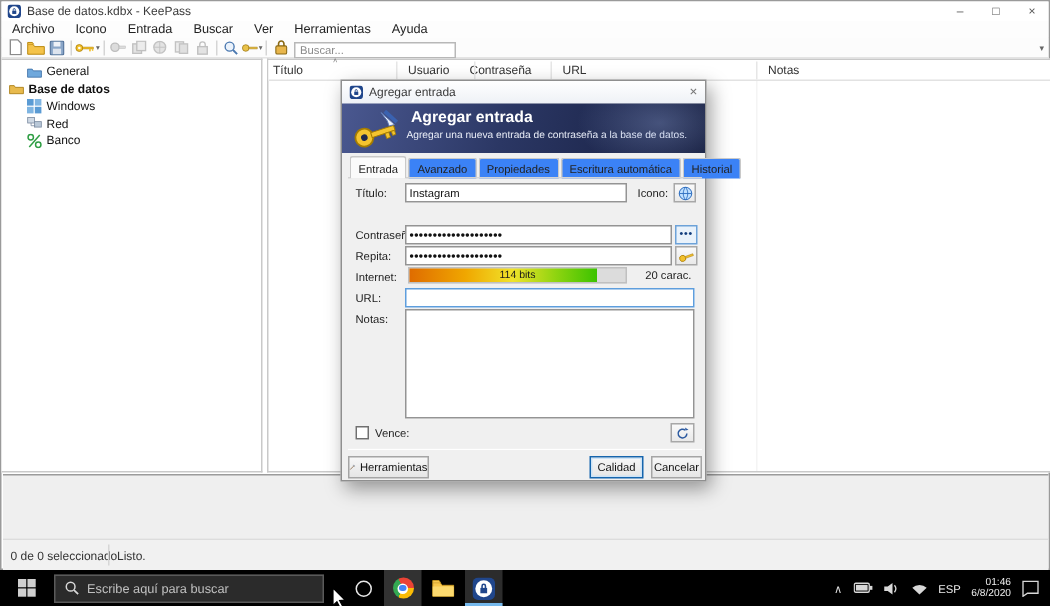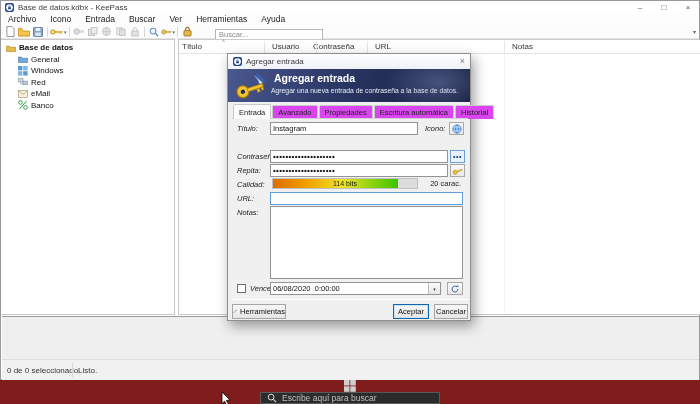--- a/index.html
+++ b/index.html
@@ -15,21 +15,21 @@
   .win-controls { position:absolute; right:4px; top:0; height:13px; display:flex; gap:10px; }
   .win-btn { width:14px; text-align:center; font-size:8px; color:#555; line-height:13px; cursor:default; }
 
   .menubar { position:absolute; left:0; top:13px; right:0; height:11px; background:#fdfdfd; display:flex; align-items:center; }
   .menu-item { padding:0 7px; font-size:8.5px; color:#222; line-height:11px; white-space:nowrap; }
 
   .toolbar { position:absolute; left:0; top:24px; right:0; height:14px; background:#fcfcfc; border-bottom:1px solid #e4e4e4; display:flex; align-items:center; padding-left:2px; }
   .tb-btn { height:13px; min-width:14px; display:flex; align-items:center; justify-content:center; gap:1px; }
   .tb-caret { font-size:5px; color:#666; }
   .tb-sep { width:1px; height:10px; background:#d5d5d5; margin:0 2px; }
-  .tb-search { margin-left:21px; }
+  .tb-search { margin-left:2px; }
   .tb-search input { width:108px; height:11px; font-size:7.5px; border:1px solid #b8b8b8; padding:0 3px; color:#333; background:#fff; }
   .tb-search input::placeholder { color:#8a8a8a; }
   .tb-overflow { margin-left:auto; margin-right:3px; font-size:6px; color:#666; }
 
   
   .sidebar { position:absolute; left:0; top:38px; width:174px; height:276px; background:#fff; border:1px solid #c9c9c9; border-left:none; padding-top:2px; }
   .tree-row { display:flex; align-items:center; height:11.5px; padding-left:4px; }
   .tree-row.child { padding-left:16px; }
   .tree-chip { display:inline-flex; align-items:center; gap:3px; padding:0 3px 0 1px; height:11px; }
   .tree-chip span { font-size:8px; color:#111; white-space:nowrap; }
@@ -56,26 +56,26 @@
   .dlg-titlebar { position:absolute; left:0; top:0; right:0; height:15px; background:linear-gradient(#ffffff,#eef1f6); display:flex; align-items:center; padding:0 5px; gap:4px; }
   .dlg-title { font-size:8px; color:#3a3a3a; }
   .dlg-close { margin-left:auto; font-size:9px; color:#777; line-height:15px; }
   .dlg-banner { position:absolute; left:0; top:15px; right:0; height:33px; background:linear-gradient(105deg,#4a5890 0%, #2b3764 45%, #151d3e 100%); overflow:hidden; }
   .dlg-banner::after { content:""; position:absolute; right:-30px; top:-22px; width:120px; height:70px; background:radial-gradient(ellipse at center, rgba(150,170,220,.35), rgba(0,0,0,0) 65%); }
   .banner-title { position:absolute; left:46px; top:3px; color:#fff; font-size:10.5px; font-weight:bold; }
   .banner-sub { position:absolute; left:43px; top:18px; color:#e9edf7; font-size:6.8px; white-space:nowrap; }
   .banner-key { position:absolute; left:6px; top:3px; }
 
   .tabs { position:absolute; left:5px; top:51px; height:14px; display:flex; }
-  .tab { padding:0 5px; font-size:7.5px; color:#222; line-height:13px; background:#d946ef; border:1px solid #c9c9c9; border-bottom:none; margin-right:1px; border-radius:2px 2px 0 0; white-space:nowrap; }
+  .tab { padding:0 5px; font-size:7.5px; color:#222; line-height:13px; background:#3b82f6; border:1px solid #c9c9c9; border-bottom:none; margin-right:1px; border-radius:2px 2px 0 0; white-space:nowrap; }
   .tab.active { background:#fbfbfb; font-weight:normal; position:relative; z-index:2; height:15px; margin-top:-1px; line-height:15px; }
   .tabline { position:absolute; left:4px; top:64px; width:236px; height:1px; background:#d4d4d4; }
 
   .row { position:absolute; height:13px; }
-  .fld-label { position:absolute; left:9px; font-size:7.5px; color:#222; line-height:13px; white-space:nowrap;font-style:italic; }
+  .fld-label { position:absolute; left:9px; font-size:7.5px; color:#222; line-height:13px; white-space:nowrap; }
   .txt { position:absolute; height:13px; border:1px solid #949494; background:#fff; font-size:7.5px; font-family:"Liberation Sans",sans-serif; padding:0 2px; color:#111; }
   .txt.pw { font-size:8px; font-weight:bold; letter-spacing:.3px; }
   .txt.focus { border-color:#5e9edd; }
   .sq-btn { position:absolute; height:13px; border:1px solid #a8a8a8; background:linear-gradient(#fafafa,#e9e9e9); display:flex; align-items:center; justify-content:center; }
   .sq-btn.hl { border-color:#6da2d8; background:#e9f2fb; }
   .dots-txt { font-size:7px; font-weight:bold; color:#123d7d; letter-spacing:.5px; }
 
   .quality-track { position:absolute; left:44px; width:146px; height:11px; background:#dcdcdc; border:1px solid #c0c0c0; }
   .quality-fill { height:100%; background:linear-gradient(90deg,#df6c00 0%, #f0a700 30%, #f0e32a 55%, #8fd410 78%, #3cc300 100%); }
   .quality-text { position:absolute; left:44px; width:146px; text-align:center; font-size:7px; color:#1a1a1a; line-height:11px; }
@@ -85,21 +85,21 @@
   .chk { position:absolute; left:9px; top:2px; width:9px; height:9px; border:1px solid #707070; background:#fff; }
   .date-wrap { position:absolute; left:42px; width:171px; height:13px; border:1px solid #949494; background:#fff; display:flex; }
   .date-wrap input { flex:1; border:none; font-size:7.5px; font-family:"Liberation Sans",sans-serif; padding:0 2px; color:#111; outline:none; }
   .date-dd { width:12px; border-left:1px solid #bdbdbd; background:linear-gradient(#fafafa,#e7e7e7); font-size:5px; color:#444; display:flex; align-items:center; justify-content:center; }
 
   .dlg-sepline { position:absolute; left:4px; top:245px; width:236px; height:1px; background:#dadada; border-bottom:1px solid #fff; }
   .btn { position:absolute; height:15px; border:1px solid #a5a5a5; background:linear-gradient(#f7f7f7,#e6e6e6); font-size:7.5px; color:#111; display:flex; align-items:center; justify-content:center; gap:3px; }
   .btn.default { border:1px solid #1565ad; box-shadow:inset 0 0 0 1px #cde3f6; }
 
   
-  .taskbar { position:absolute; left:0; top:380px; width:700px; height:24px; background:#7f1d1d; display:flex; align-items:center;flex-direction:column; }
+  .taskbar { position:absolute; left:0; top:380px; width:700px; height:24px; background:#000000; display:flex; align-items:center; }
   .start-btn { width:36px; height:24px; display:flex; align-items:center; justify-content:center; }
   .tb-searchbox { width:180px; height:19px; background:#2b2b2b; border:1px solid #5a5a5a; display:flex; align-items:center; gap:5px; padding-left:6px; }
   .tb-searchbox input { background:transparent; border:none; outline:none; color:#c0c0c0; font-size:8.5px; font-family:"Liberation Sans",sans-serif; width:140px; }
   .tb-searchbox input::placeholder { color:#c0c0c0; }
   .task-ic-btn { width:25px; height:24px; display:flex; align-items:center; justify-content:center; position:relative; }
   .task-ic-btn.hover { background:#323232; }
   .task-ic-btn.active { background:#2c2c2c; box-shadow:inset 0 -2px 0 #76b9ed; }
   .cortana-ring { width:11px; height:11px; border:1.4px solid #e8e8e8; border-radius:50%; }
   .chrome-ic { width:14px; height:14px; border-radius:50%; background:conic-gradient(from -30deg,#ea4335 0 120deg,#fbbc05 120deg 240deg,#34a853 240deg 360deg); position:relative; }
   .chrome-ic::before { content:""; position:absolute; left:3.5px; top:3.5px; width:7px; height:7px; background:#fff; border-radius:50%; }
@@ -223,34 +223,34 @@
           <svg width="9" height="11" viewBox="0 0 10 12">
             <rect x="1" y="5" width="8" height="6" rx="1" fill="#e8b64c" stroke="#8a6914" stroke-width=".8"></rect>
             <path d="M3 5V3.4a2 2 0 014 0V5" fill="none" stroke="#8a6914" stroke-width="1.2"></path>
           </svg>
         </span>
       <span class="tb-search"><input placeholder="Buscar..." style=""></span>
       <span class="tb-overflow">▾</span>
     </div>
 
     <div class="sidebar">
+      <div class="tree-row child">
+        <span class="tree-chip">
+            <svg class="tree-ic" viewBox="0 0 13 10">
+              <path d="M.5 2.5h4l1 1.5h7v5.5H.5z" fill="#6fa8dc" stroke="#3a6ea5" stroke-width=".7"></path>
+            </svg>
+            <span>General</span>
+          </span>
+      </div>
       <div class="tree-row root">
         <span class="tree-chip">
             <svg class="tree-ic" viewBox="0 0 13 10">
               <path d="M.5 2.5h4l1 1.5h7v5.5H.5z" fill="#e8ba4d" stroke="#a5790e" stroke-width=".7"></path>
             </svg>
             <span>Base de datos</span>
-          </span>
-      </div>
-      <div class="tree-row child">
-        <span class="tree-chip">
-            <svg class="tree-ic" viewBox="0 0 13 10">
-              <path d="M.5 2.5h4l1 1.5h7v5.5H.5z" fill="#6fa8dc" stroke="#3a6ea5" stroke-width=".7"></path>
-            </svg>
-            <span>General</span>
           </span>
       </div>
       <div class="tree-row child">
         <span class="tree-chip">
             <svg class="tree-ic" viewBox="0 0 10 10">
               <rect x="0" y="0" width="4.4" height="4.4" fill="#5a9bd4"></rect>
               <rect x="5.2" y="0" width="4.4" height="4.4" fill="#7fb5e2"></rect>
               <rect x="0" y="5.2" width="4.4" height="4.4" fill="#7fb5e2"></rect>
               <rect x="5.2" y="5.2" width="4.4" height="4.4" fill="#5a9bd4"></rect>
             </svg>
@@ -258,29 +258,20 @@
           </span>
       </div>
       <div class="tree-row child">
         <span class="tree-chip">
             <svg class="tree-ic" viewBox="0 0 11 10">
               <rect x=".5" y="1" width="5" height="4" fill="#cfd9e4" stroke="#7a8aa0" stroke-width=".6"></rect>
               <rect x="5.5" y="4" width="5" height="4" fill="#b9c8d8" stroke="#7a8aa0" stroke-width=".6"></rect>
               <path d="M3 5v2h3" stroke="#7a8aa0" stroke-width=".6" fill="none"></path>
             </svg>
             <span>Red</span>
-          </span>
-      </div>
-      <div class="tree-row child">
-        <span class="tree-chip">
-            <svg class="tree-ic" viewBox="0 0 12 9">
-              <rect x=".5" y=".5" width="11" height="8" fill="#f5f0dc" stroke="#9a8c5a" stroke-width=".7"></rect>
-              <path d="M.5.5L6 5 11.5.5" fill="none" stroke="#9a8c5a" stroke-width=".7"></path>
-            </svg>
-            <span>eMail</span>
           </span>
       </div>
       <div class="tree-row child">
         <span class="tree-chip">
             <svg class="tree-ic" viewBox="0 0 10 10">
               <circle cx="2.5" cy="2.5" r="1.8" fill="none" stroke="#2f9e44" stroke-width="1"></circle>
               <circle cx="7.5" cy="7.5" r="1.8" fill="none" stroke="#2f9e44" stroke-width="1"></circle>
               <path d="M8.5 1L1.5 9" stroke="#2f9e44" stroke-width="1"></path>
             </svg>
             <span>Banco</span>
@@ -381,64 +372,60 @@
           <svg width="11" height="8" viewBox="0 0 14 9">
             <g transform="rotate(-20 7 4.5)">
               <circle cx="3.6" cy="5" r="2.6" fill="#f2c12e" stroke="#a87900" stroke-width=".6"></circle>
               <rect x="6" y="4.2" width="7" height="1.6" fill="#f2c12e" stroke="#a87900" stroke-width=".4"></rect>
             </g>
           </svg>
         </span>
     </div>
 
     <div class="row" style="top:124px; left:0; right:0;">
-      <span class="fld-label">Calidad:</span>
+      <span class="fld-label">Internet:</span>
       <div class="quality-track">
           <div class="quality-fill" style="width: 87%;"></div>
         </div>
       <span class="quality-text">114 bits</span>
       <span class="quality-chars">20 carac.</span>
     </div>
 
     <div class="row" style="top:138px; left:0; right:0;">
       <span class="fld-label">URL:</span>
       <input class="txt focus" style="left: 42px; width: 193px;" value="">
     </div>
 
     <div class="row" style="top:152px; left:0; right:0; height:73px;">
       <span class="fld-label">Notas:</span>
       <textarea class="notas-box" style=""></textarea>
     </div>
 
     <div class="row" style="top:228px; left:0; right:0;">
       <span class="chk"></span>
       <span class="fld-label" style="left:22px">Vence:</span>
-      <div class="date-wrap">
-        <input value="06/08/2020  0:00:00" style="">
-        <span class="date-dd">▾</span>
-      </div>
       <span class="sq-btn" style="left:219px; width:16px;">
           <svg width="10" height="10" viewBox="0 0 12 12">
             <path d="M9.5 6a3.5 3.5 0 11-1.2-2.6" fill="none" stroke="#2c5aa0" stroke-width="1.2"></path>
             <path d="M8 1.2l.5 2.4 2.3-.6z" fill="#2c5aa0"></path>
           </svg>
         </span>
     </div>
 
     <div class="dlg-sepline"></div>
 
     <button class="btn" style="left:4px; top:250px; width:54px;">
       <svg width="9" height="9" viewBox="0 0 10 10">
           <path d="M1 9L7.5 2.5" stroke="#8a6a4a" stroke-width="1.4"></path>
           <path d="M6.8 1l2.2 2.2-1.2.4-1.4-1.4z" fill="#9aa4b2" stroke="#5a6472" stroke-width=".4"></path>
         </svg>
       <span>Herramientas</span>
     </button>
     <button class="btn default" style="left:165px; top:250px; width:36px;">
-        <span>Aceptar</span>
+        <span>Calidad</span>
       </button>
     <button class="btn" style="left:206px; top:250px; width:34px;">
         <span>Cancelar</span>
       </button>
   </div>
 
   <div class="taskbar">
     <div class="start-btn">
       <svg width="12" height="12" viewBox="0 0 12 12">
           <rect width="5.5" height="5.5" fill="#cfcfcf"></rect>

